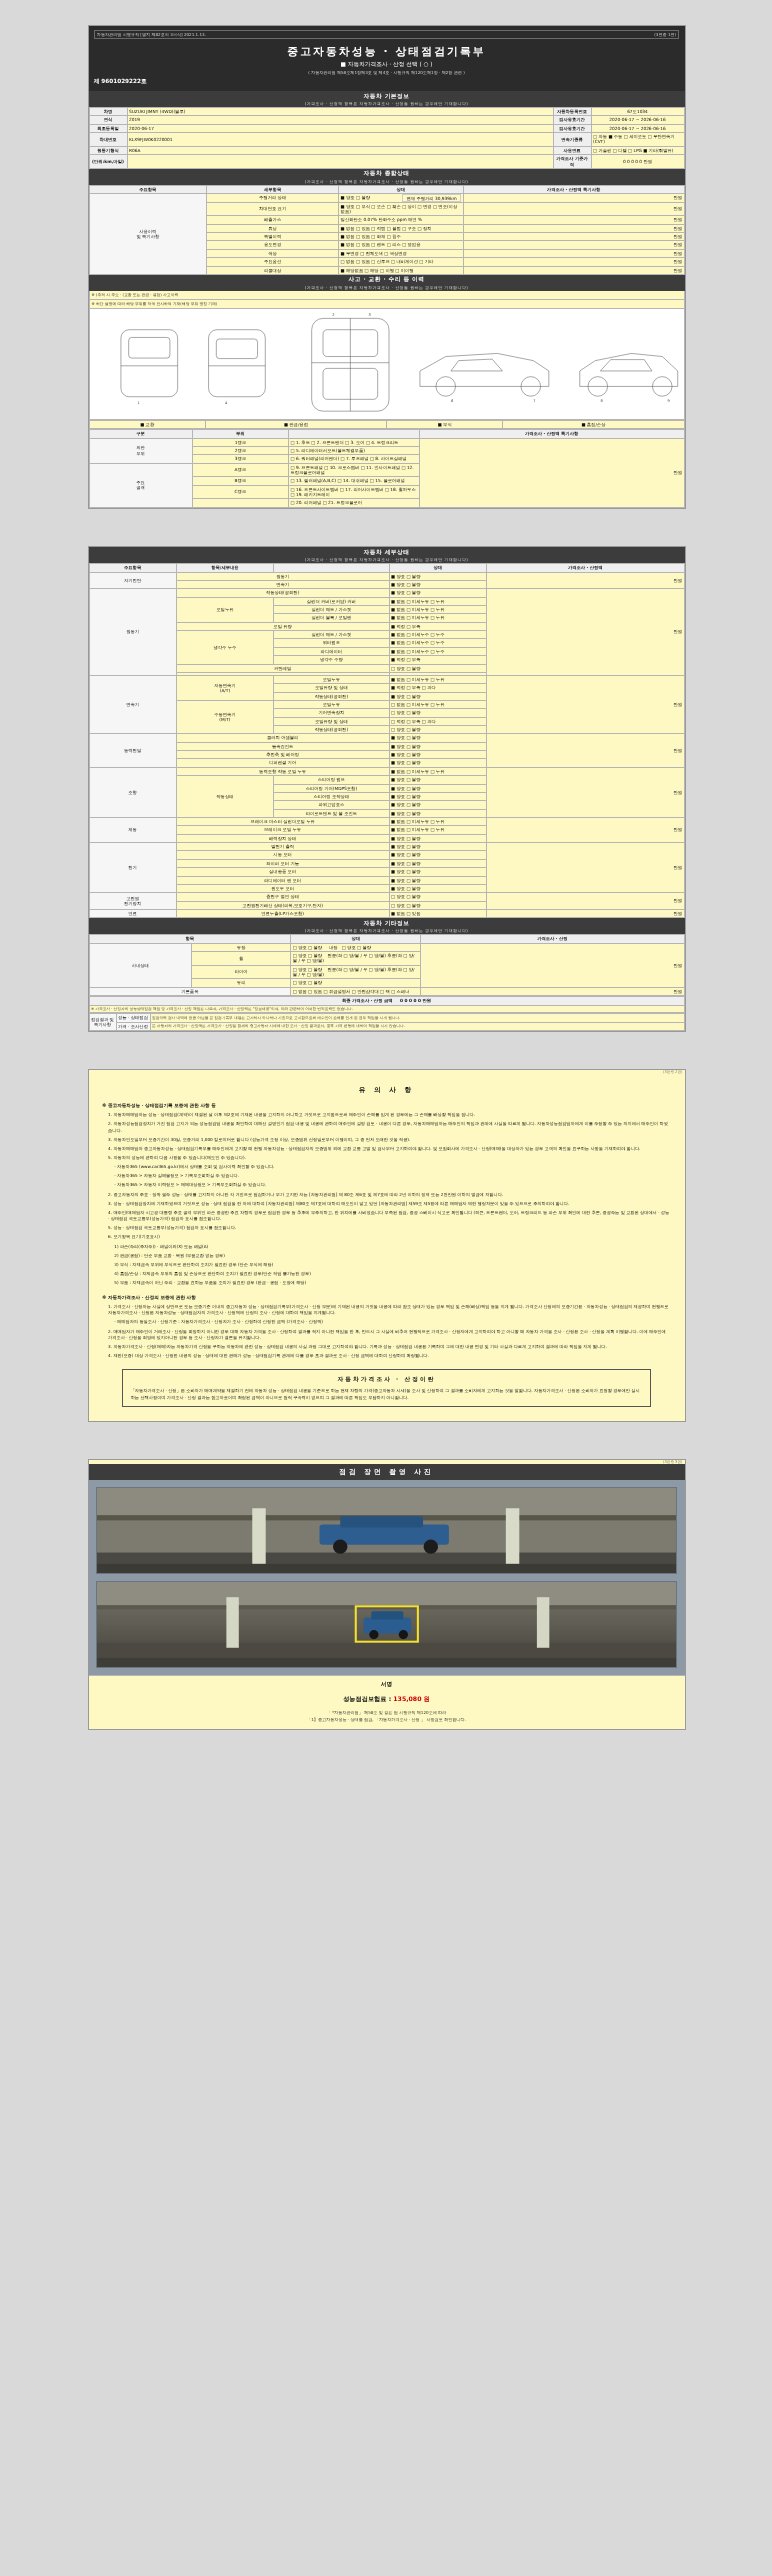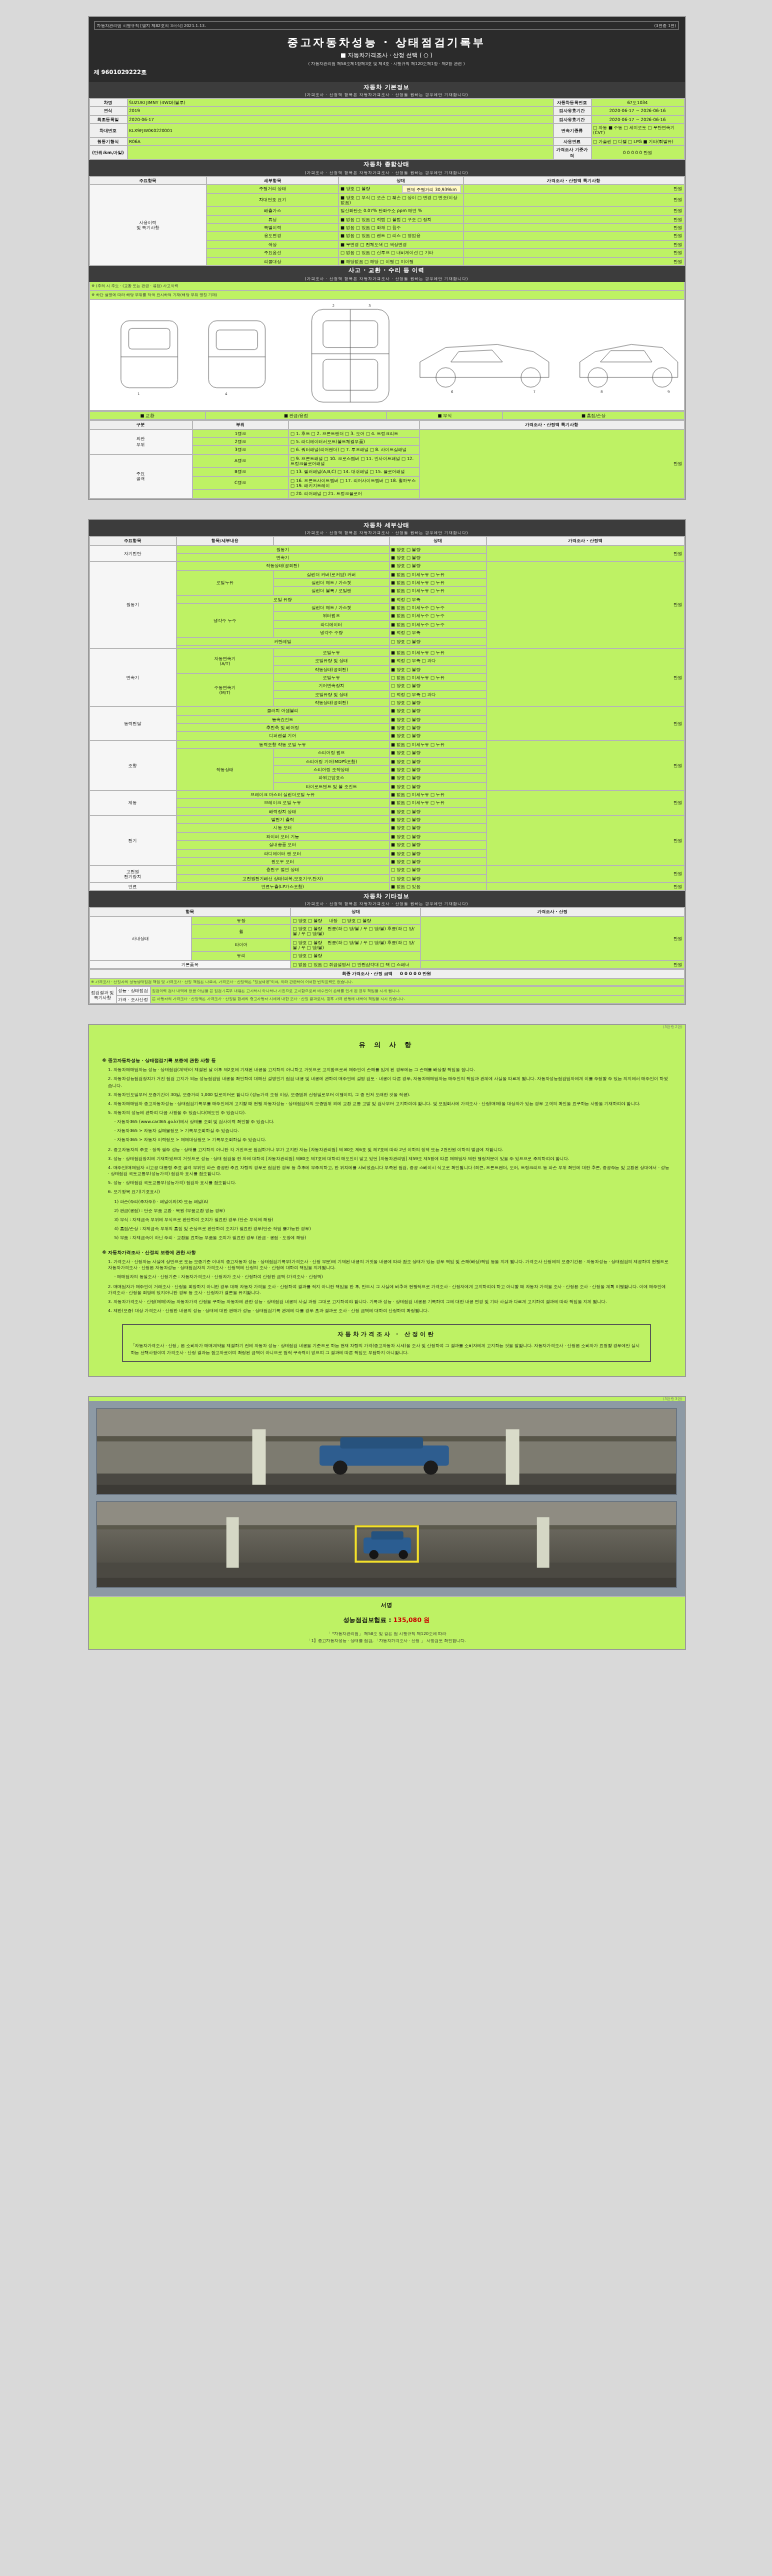--- a/index.html
+++ b/index.html
@@ -6,22 +6,22 @@
   html, body { margin:0; padding:0; }
   body {
     width:773px;
     background:#d9d9d9;
     font-family:"DejaVu Sans", sans-serif;
     font-size:5.7px;
     color:#111;
   }
   .page {
     width:598px;
-    margin:3px auto;
-    background:#bef264;
+    margin:12px auto;
+    background:#fef9c3;
     border:0.5px solid #999;
     padding:0;
   }
   .sheet-wrap { padding:13.4px 0 20.6px 0; }
   .gap { height:13.4px; }
 
   
   .doc-head {
     background:#2b2b2b;
     color:#fff;
@@ -696,20 +696,21 @@
       <div class="t">자동차가격조사 · 산정이란</div>
       <div>「자동차가격조사 · 산정」은 소비자가 매매계약을 체결하기 전에 자동차 성능 · 상태점검 내용을 기준으로 하는 현재 차량의 가격(중고자동차 시세)을 조사 및 산정하여 그 결과를 소비자에게 고지하는 것을 말합니다. 자동차가격조사 · 산정은 소비자가 요청할 경우에만 실시하는 선택사항이며 가격조사 · 산정 결과는 참고자료이며 확정된 금액이 아니므로 법적 구속력이 없으며 그 결과에 따른 책임도 부담하지 아니합니다.</div>
     </div>
   </div>
 </div>
 
 <div class="gap"></div>
 
 <div class="page">
   <div class="pgmark">(3면중 3면)</div>
+  <div class="photoband">점검 장면 촬영 사진</div>
 
   <div class="photos">
     <div class="photo">
       <svg width="100%" height="100%" viewBox="0 0 1120 168" preserveAspectRatio="none">
         <defs>
           <linearGradient id="g1" x1="0" y1="0" x2="0" y2="1">
             <stop offset="0" stop-color="#6d6a62"></stop>
                 <stop offset="1" stop-color="#3a3833"></stop>
           </linearGradient>
         </defs>

